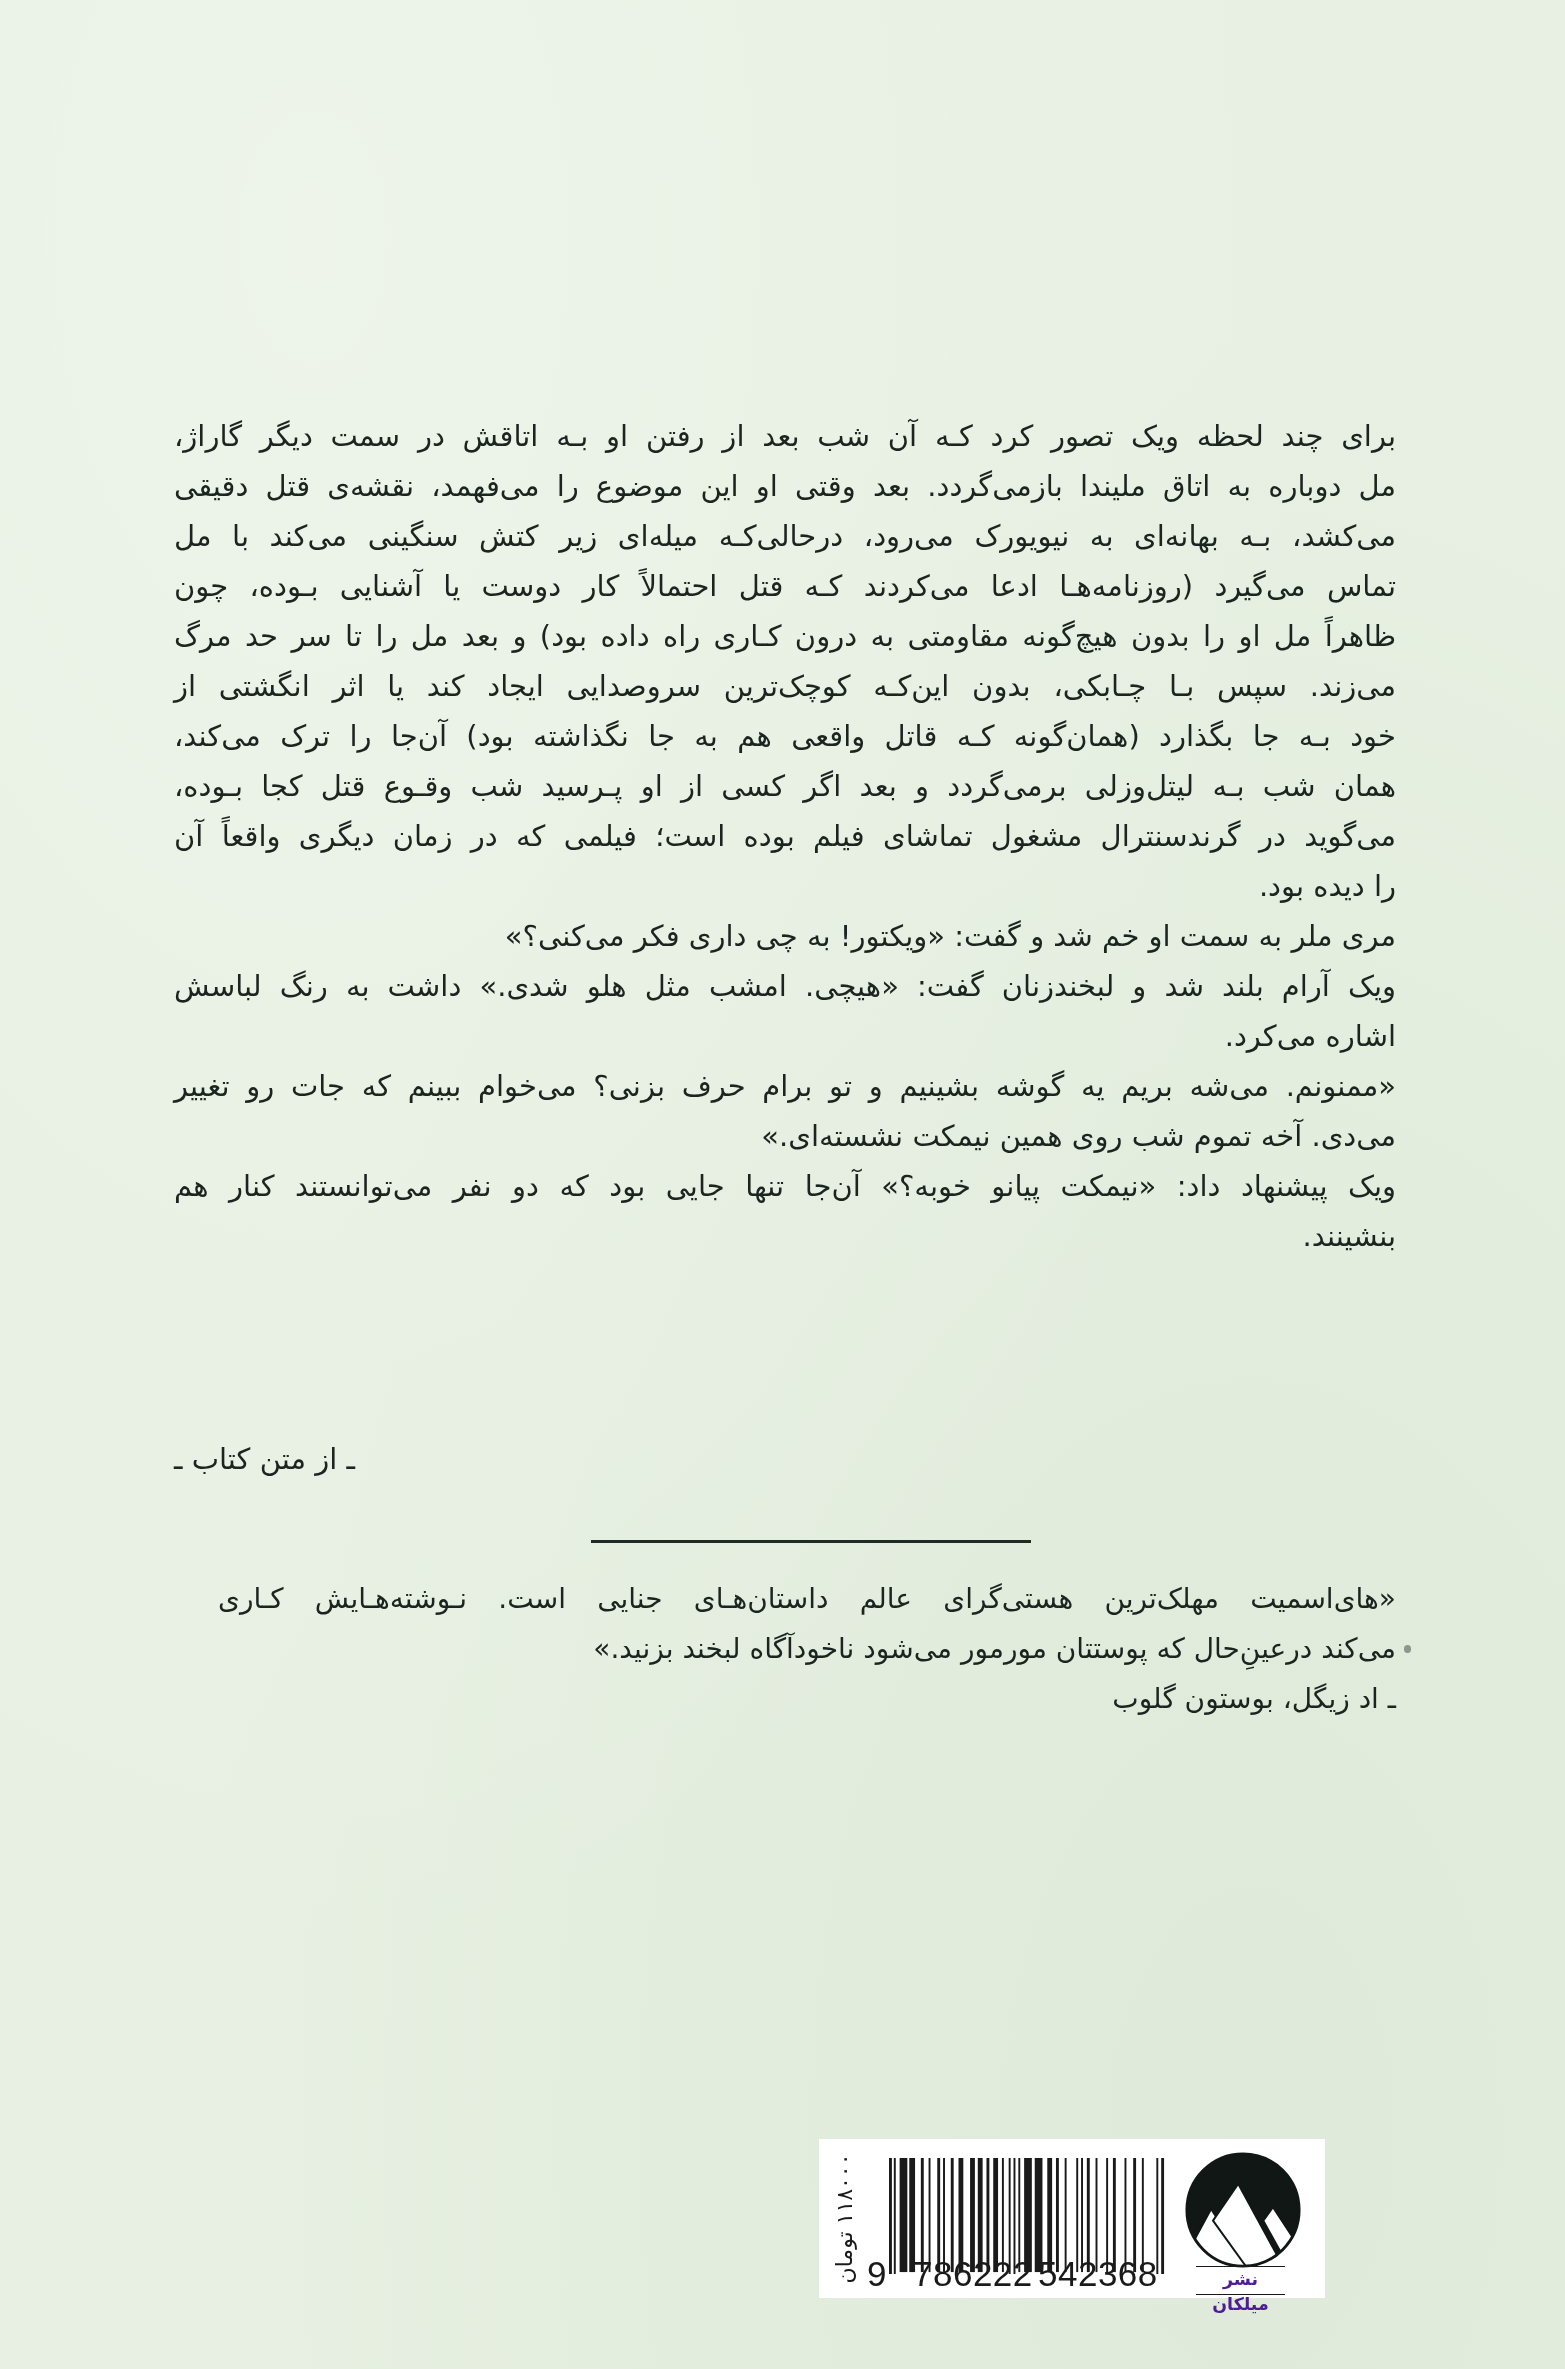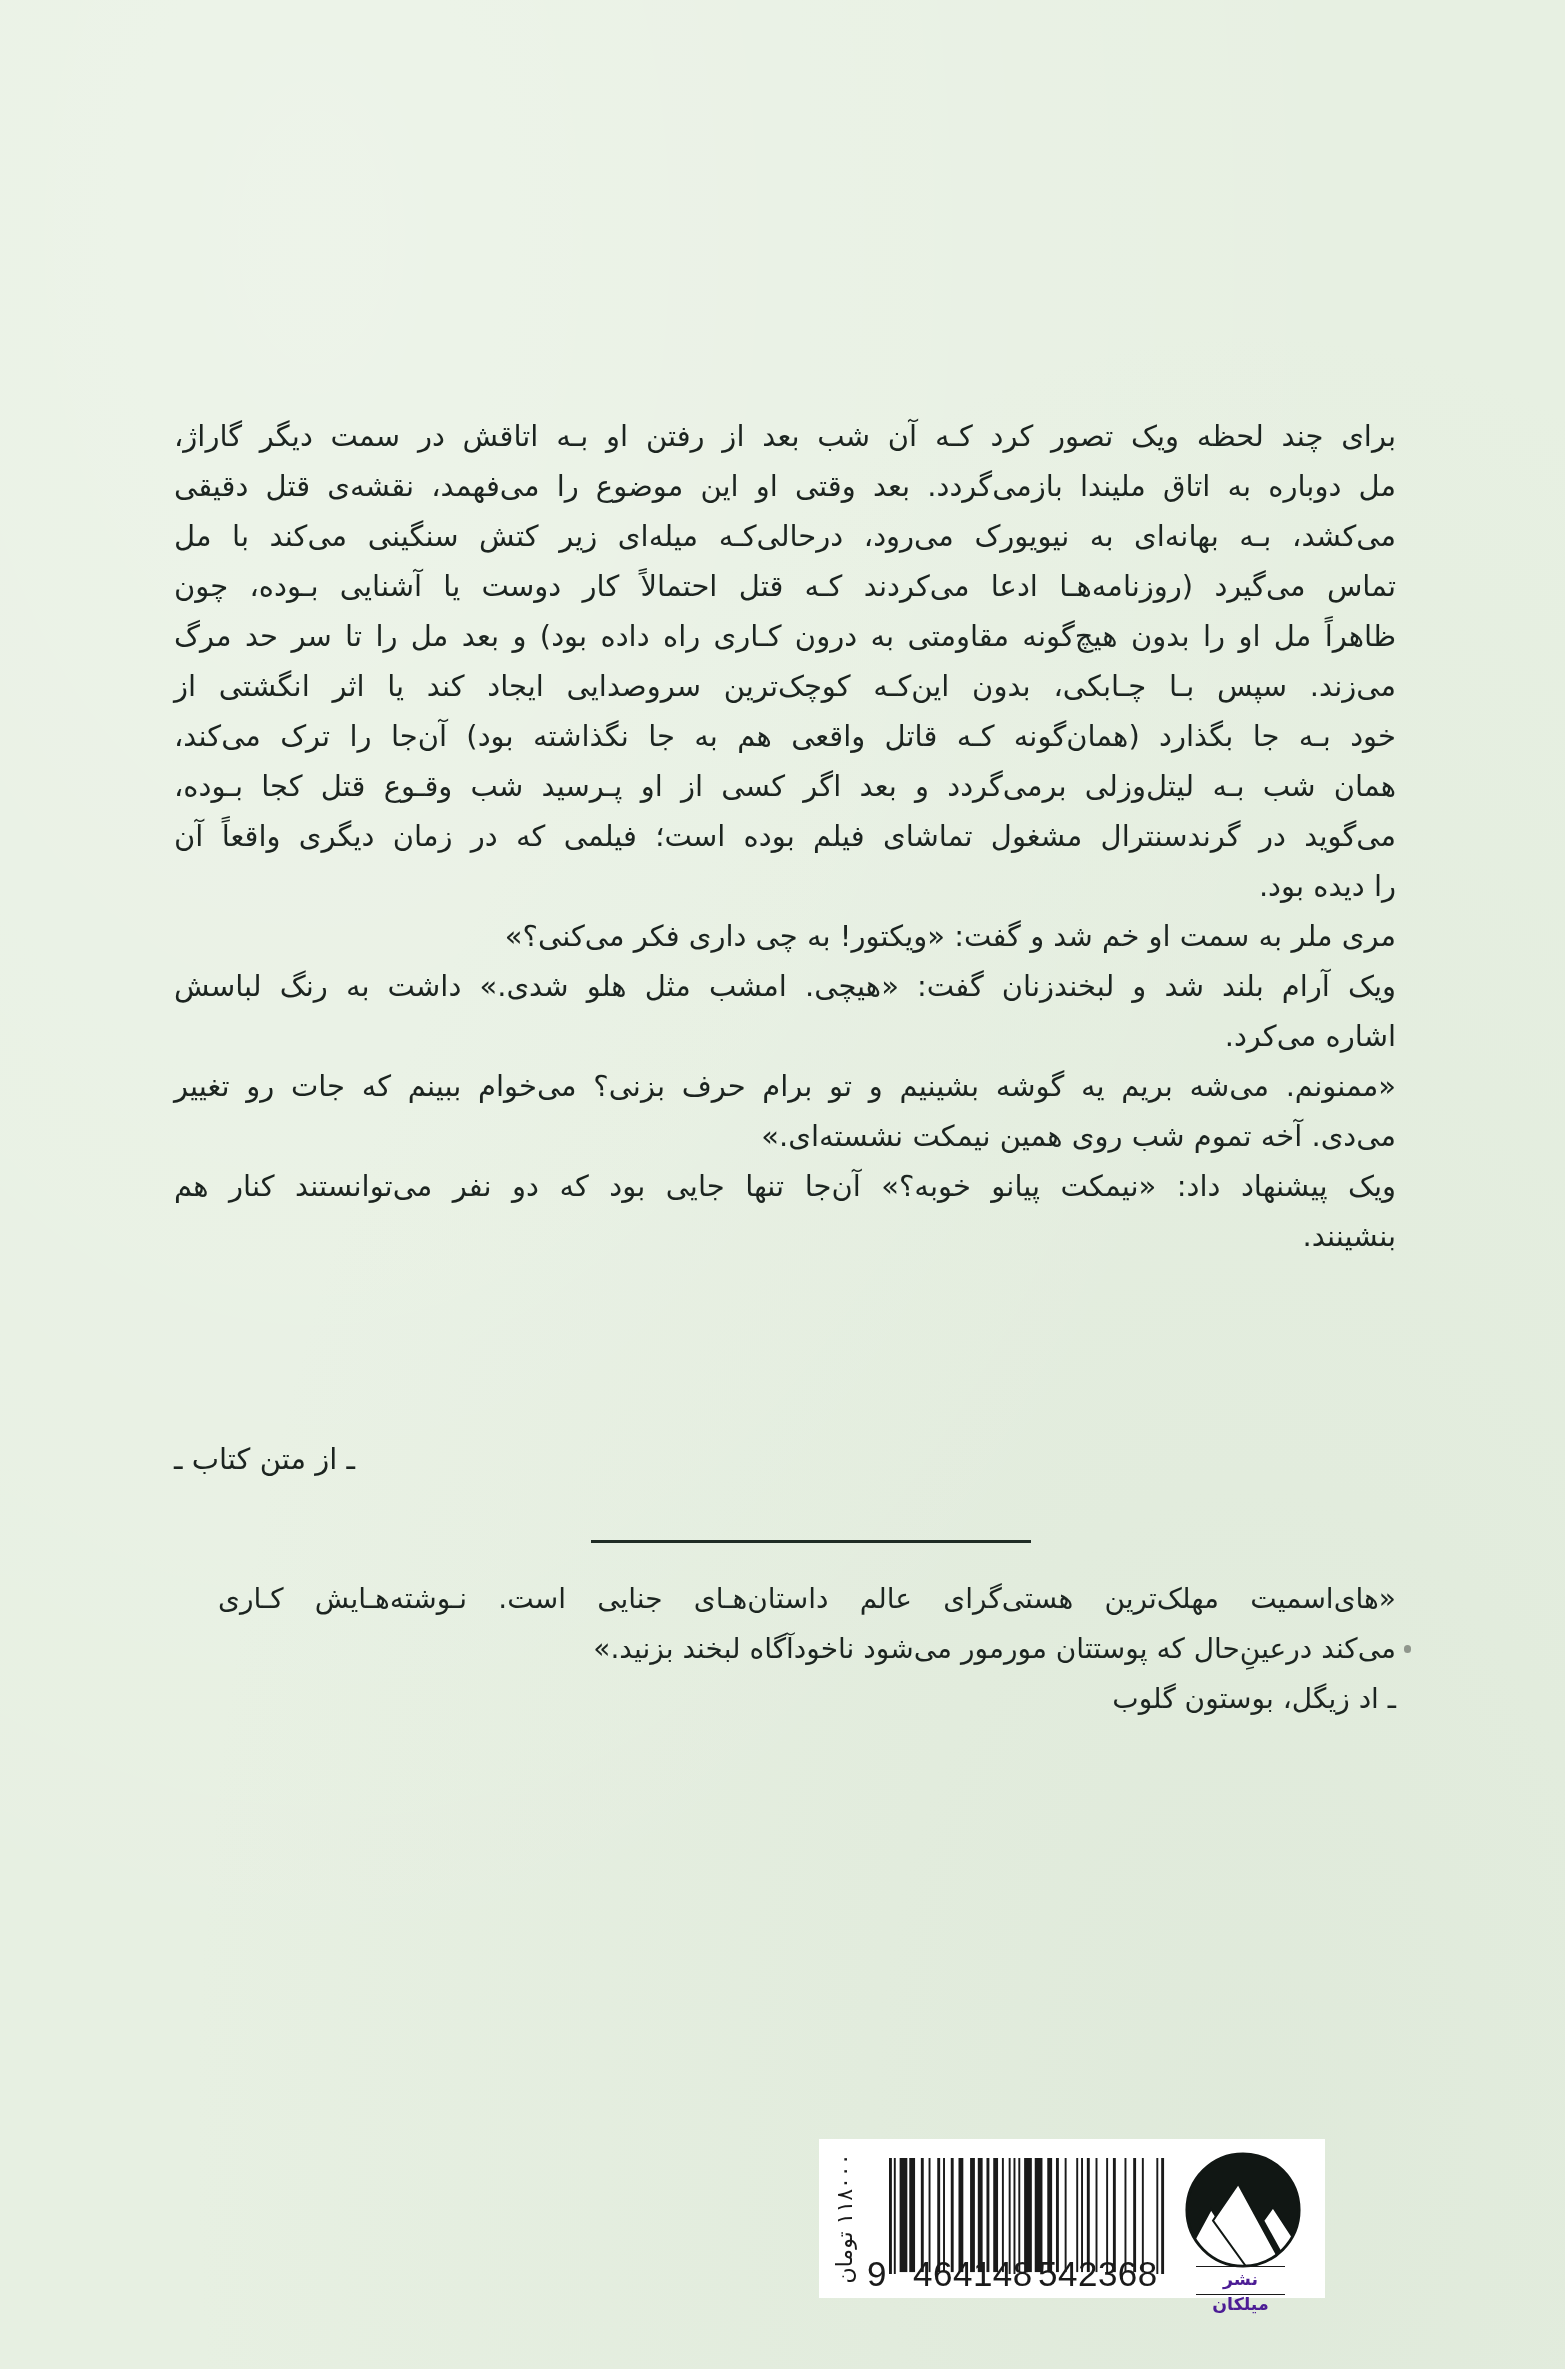--- a/index.html
+++ b/index.html
@@ -219,21 +219,21 @@
         <rect x="244" y="0" width="2" height="118"></rect>
         <rect x="253" y="0" width="3" height="118"></rect>
         <rect x="262" y="0" width="2" height="118"></rect>
         <rect x="277" y="0" width="2" height="138"></rect>
         <rect x="282" y="0" width="3" height="138"></rect>
       </g>
     </svg>
 
     <div class="isbn-digits">
       <span class="isbn-first">9</span>
-      <span class="isbn-left">464148</span>
+      <span class="isbn-left">786222</span>
       <span class="isbn-right">542368</span>
     </div>
 
     <svg class="logo" viewBox="0 0 122 122">
       <defs>
         <clipPath id="logoClip">
           <circle cx="61" cy="61" r="58"></circle>
         </clipPath>
       </defs>
       <circle cx="61" cy="61" r="58" fill="#111714"></circle>

